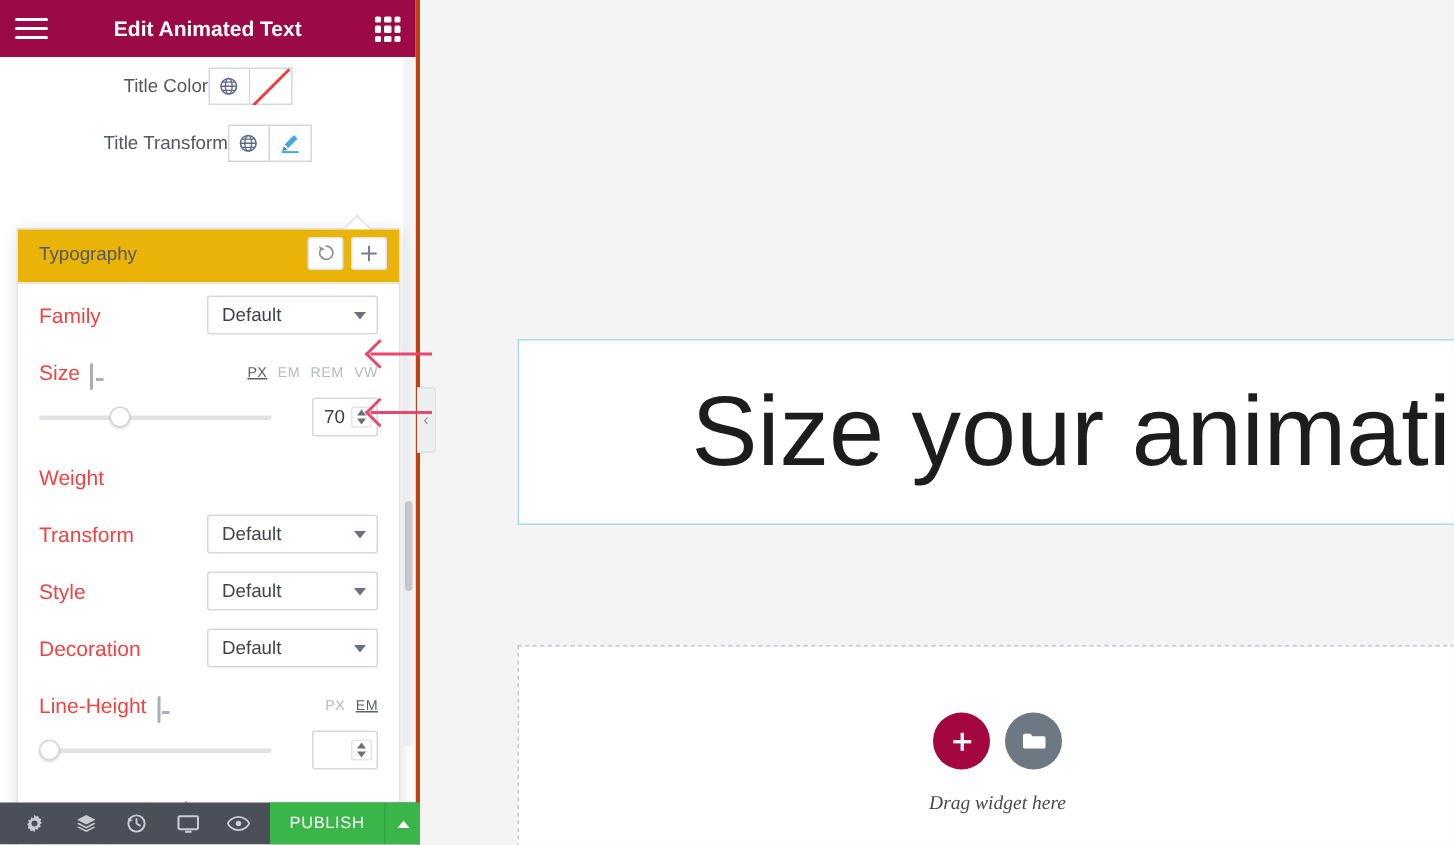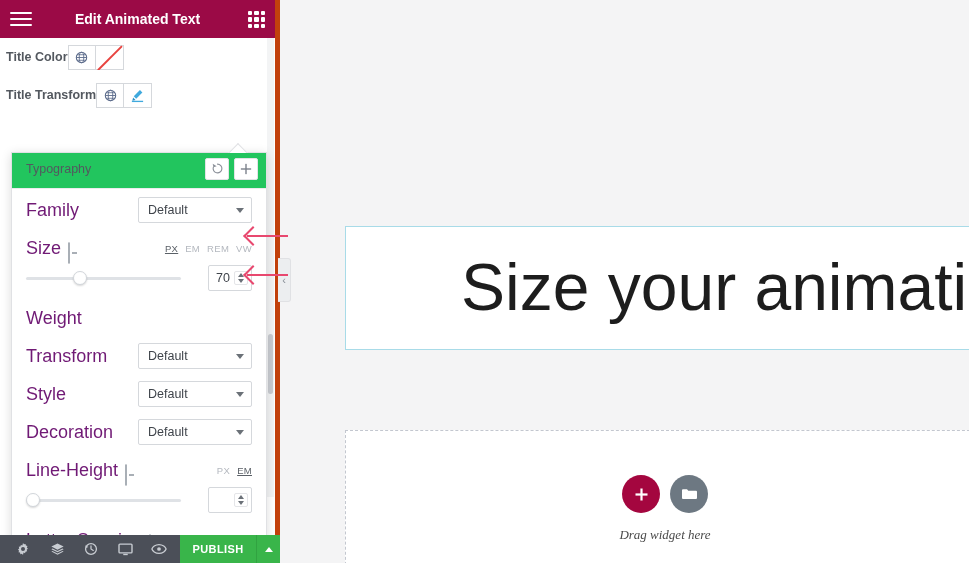--- a/index.html
+++ b/index.html
@@ -49,21 +49,21 @@
   .dz-label {
     margin-top: 14px; font-style: italic;
     font-size: 13px; color: #4a4a4a; font-family: Liberation Serif, serif;
   }
 
   
   .panel {
     position: absolute; left: 0; top: 0;
     width: 280px; height: 563px;
     background: #ffffff;
-    border-right: 5px solid #c2410c;
+    border-right: 3px solid #c2410c;
     z-index: 5;
   }
   .panel-header {
     position: relative;
     height: 38px; background: #9b0a46;
     display: flex; align-items: center; justify-content: center;
   }
   .panel-title {
     color: #ffffff; font-size: 14px; font-weight: 700;
   }
@@ -78,22 +78,22 @@
     position: absolute; right: 10px; top: 11px;
     width: 17px; height: 17px;
     display: grid; grid-template-columns: repeat(3, 1fr);
     grid-template-rows: repeat(3, 1fr); gap: 2px;
   }
   .apps-grid i { display: block; background: #ffffff; border-radius: 1px; }
 
   .panel-body { position: relative; height: 497px; background: #ffffff; }
 
   .ctrl-row {
-    display: flex; align-items: center; justify-content: flex-start;
-    padding: 0 6px; height: 38px; font-weight: bold;
+    display: flex; align-items: center; justify-content: center;
+    padding: 0 6px; height: 38px;
   }
   .ctrl-label { font-size: 12.5px; color: #53585f; }
   .ctrl-buttons { display: flex; }
   .ibtn {
     width: 28px; height: 25px;
     border: 1px solid #d5d8dc; background: #ffffff;
     display: flex; align-items: center; justify-content: center;
   }
   .ibtn + .ibtn { border-left: none; }
 
@@ -121,40 +121,40 @@
     position: absolute; left: 219px; top: -7px;
     width: 14px; height: 14px; background: #ffffff;
     border-left: 1px solid #e0e1e4; border-top: 1px solid #e0e1e4;
     transform: rotate(45deg);
   }
   .pop-header {
     position: relative;
     height: 36px; border-bottom: 1px solid #ebecee;
     display: flex; align-items: center; justify-content: space-between;
     padding: 0 8px 4px 14px;
-    background: #22c55e;
+    background: #eab308;
   }
   .pop-title { font-size: 12.5px; color: #53585f; font-weight: 400; }
   .pop-actions { display: flex; gap: 5px; }
   .pop-act {
     width: 24px; height: 22px;
     border: 1px solid #e2e3e6; border-radius: 2px;
     background: #fff;
     display: flex; align-items: center; justify-content: center;
     color: #9aa0a8; font-size: 13px;
   }
   .pop-body { padding: 8px 14px 0 14px; }
 
   .field { margin-bottom: 12px; }
   .field-head {
     display: flex; align-items: center; justify-content: space-between;
     height: 26px;
   }
   .field-label {
-    font-size: 18px; color: #701a75;
+    font-size: 14px; color: #ef4444;
     display: flex; align-items: center; gap: 7px;
   }
   .select {
     width: 114px; height: 26px;
     border: 1px solid #d5d8dc; border-radius: 2px;
     background: #fff;
     display: flex; align-items: center; justify-content: space-between;
     padding: 0 7px 0 9px;
     font-size: 12.5px; color: #3f444b;
   }
@@ -248,21 +248,21 @@
   .bb-ic {
     width: 34px; height: 28px;
     display: flex; align-items: center; justify-content: center;
     color: #c8ccd2;
   }
   .publish {
     margin-left: auto; display: flex; height: 28px;
   }
   .publish-btn {
     background: #39b54a; color: #ffffff;
-    font-size: 11px; font-weight: 700; letter-spacing: .4px;
+    font-size: 11px; font-weight: 400; letter-spacing: .4px;
     display: flex; align-items: center; justify-content: center;
     width: 76px; height: 28px;
   }
   .publish-caret {
     background: #39b54a; width: 24px; height: 28px;
     border-left: 1px solid #31a341;
     display: flex; align-items: center; justify-content: center;
   }
   .caret-up-w {
     width: 0; height: 0;

